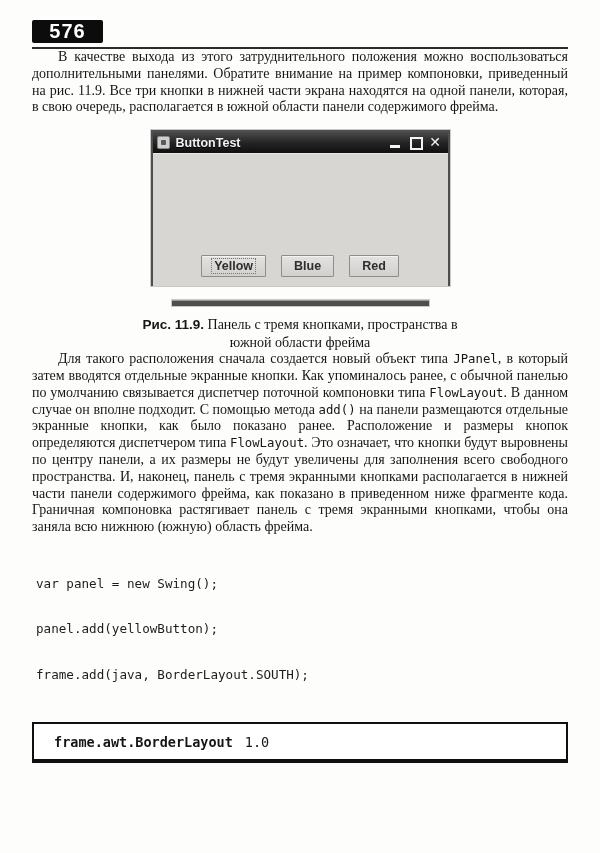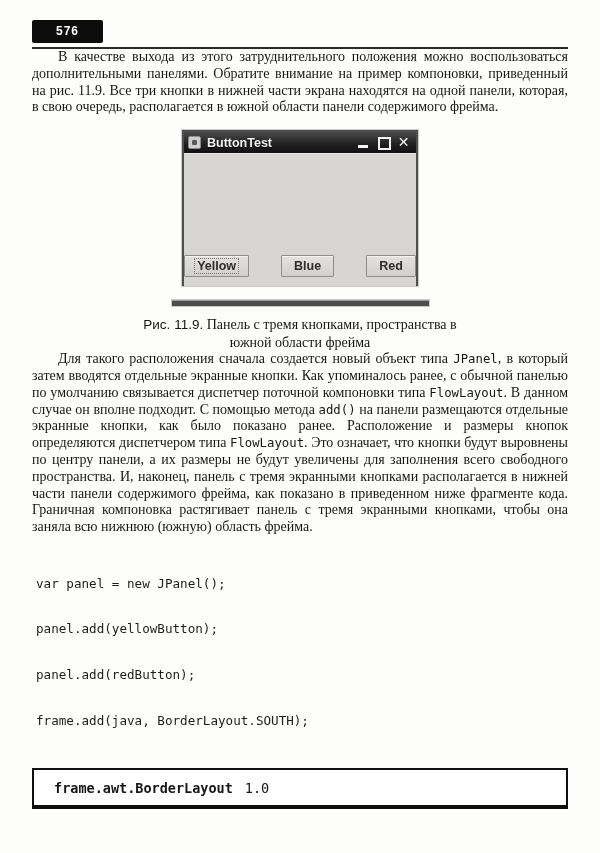--- a/index.html
+++ b/index.html
@@ -17,21 +17,21 @@
 
   
   .runhead {
     display: flex; align-items: center;
     border-bottom: 2px solid #2a2a2a;
     padding-bottom: 4px;
   }
   .pagenum {
     background: #0c0c0c; color: #fff;
     font-family: "Liberation Sans", sans-serif;
-    font-weight: bold; font-size: 12px;
+    font-weight: bold; font-size: 20px;
     width: 71px; height: 23px; line-height: 23px;
     text-align: center; border-radius: 2px;
     letter-spacing: 1px;
   }
   .chapline {
     margin-left: 17px;
     font-family: "Liberation Sans", sans-serif;
     font-weight: bold; font-size: 12.5px;
     letter-spacing: -0.2px;
     white-space: nowrap;
@@ -44,21 +44,21 @@
     text-indent: 26px;
   }
   .s-code, .s-mb, .s-mbi {
     font-family: "DejaVu Sans Mono", monospace;
     font-size: 0.88em;
   }
 
   
   .figure { margin-top: 9px; }
   .jwindow {
-    width: 236px; margin: 14px auto;
+    width: 299px; margin: 14px auto;
     border: 2px solid #4e4e4e;
     border-bottom: none;
     box-shadow: 0 0 0 1px #c9c9c9;
   }
   .titlebar {
     height: 21px;
     background: linear-gradient(180deg, #4a4a4a 0%, #222 55%, #101010 100%);
     display: flex; align-items: center;
     padding: 0 4px;
   }
@@ -93,21 +93,21 @@
     font-weight: bold; font-size: 14px; line-height: 13px; text-align: center;
   }
   .jbody {
     height: 133px;
     background: #d8d6d3;
     border-top: 1px solid #e9e8e6;
     position: relative;
   }
   .btnrow {
     position: absolute; left: 0; right: 0; bottom: 9px;
-    display: flex; justify-content: center; gap: 32px;
+    display: flex; justify-content: center; gap: 15px;
   }
   .jbtn {
     background: linear-gradient(180deg, #e3e2e0, #d2d0cd);
     border: 1px solid #8f8d8a;
     border-radius: 1px;
     font-family: "Liberation Sans", sans-serif;
     font-weight: bold; font-size: 12.5px; color: #2e2e2e;
     padding: 3px 10px;
     box-shadow: inset 0 1px 0 #f4f3f2;
   }
@@ -121,21 +121,21 @@
   }
 
   
   .caption {
     max-width: 330px; margin: 10px auto 0 auto;
     text-align: center;
     font-size: 14px; line-height: 17.5px;
   }
   .caption .cap-label {
     font-family: "Liberation Sans", sans-serif;
-    font-weight: normal; font-size: 13.5px;
+    font-weight: bold; font-size: 13.5px;
   }
 
   
   .codeblock {
     margin: 9px 0 0 4px;
     font-family: "DejaVu Sans Mono", monospace;
     font-size: 12.6px; line-height: 15.3px;
     color: #1d1d1d;
     white-space: pre;
   }
@@ -189,23 +189,22 @@
       <div class="win-bottomstrip"></div>
 
       <div class="caption">
         <span class="cap-label">Рис. 11.9.</span><span> Панель с тремя кнопками, пространства в южной области фрейма</span>
       </div>
     </div>
 
     <p class="para"><span>Для такого расположения сначала создается новый объект типа </span><span class="s-code">JPanel</span><span>, в который затем вводятся отдельные экранные кнопки. Как упоминалось ранее, с обычной панелью по умолчанию связывается диспетчер поточной компоновки типа </span><span class="s-code">FlowLayout</span><span>. В данном случае он вполне подходит. С помощью метода </span><span class="s-code">add()</span><span> на панели размещаются отдельные экранные кнопки, как было показано ранее. Расположение и размеры кнопок определяются диспетчером типа </span><span class="s-code">FlowLayout</span><span>. Это означает, что кнопки будут выровнены по центру панели, а их размеры не будут увеличены для заполнения всего свободного пространства. И, наконец, панель с тремя экранными кнопками располагается в нижней части панели содержимого фрейма, как показано в приведенном ниже фрагменте кода. Граничная компоновка растягивает панель с тремя экранными кнопками, чтобы она заняла всю нижнюю (южную) область фрейма.</span></p>
 
     <div class="codeblock">
-      <div>var panel = new JPanel();</div>
+      <div>var panel = new Swing();</div>
       <div>panel.add(yellowButton);</div>
-      <div>panel.add(redButton);</div>
       <div>frame.add(java, BorderLayout.SOUTH);</div>
     </div>
 
     <div class="apibox">
       <div class="api-header">
         <span class="cls">frame.awt.BorderLayout</span><span class="ver">1.0</span>
       </div>
 
     </div>
 

